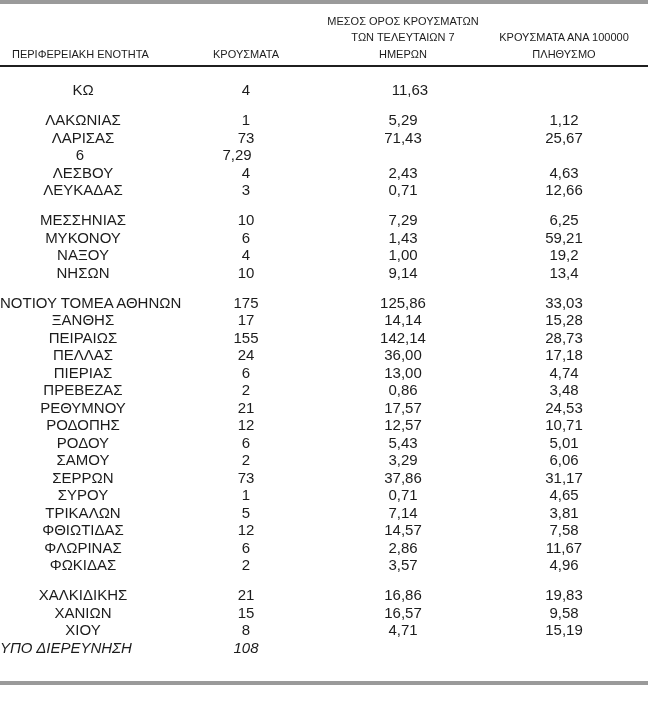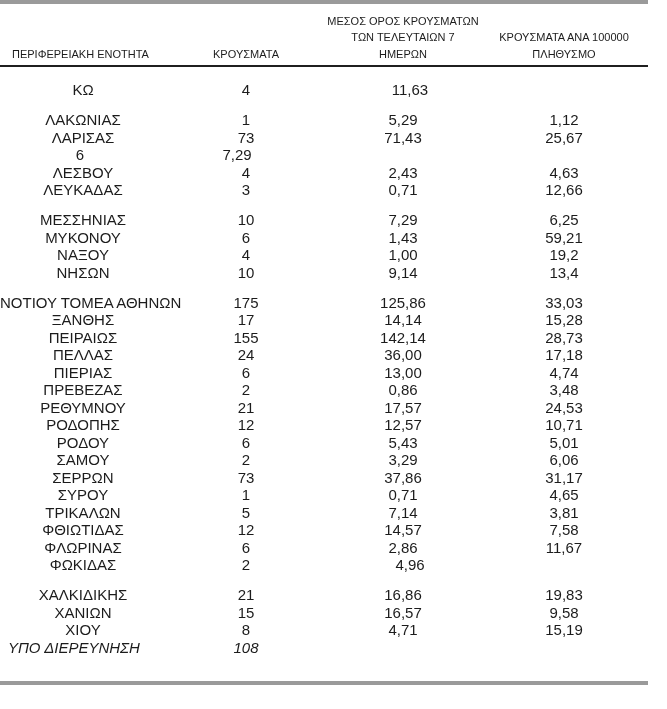--- a/index.html
+++ b/index.html
@@ -33,21 +33,21 @@
 
   .tbody {
     padding-top: 14px;
     padding-bottom: 25px;
     font-size: 15px;
   }
   .row { display: flex; height: 17.5px; line-height: 17.5px; }
   .gap { height: 12.5px; }
 
   .footer-row .cell { font-style: italic; }
-  .footer-row .c1 { text-align: left; padding-left: 8px; }
+  .footer-row .c1 { text-align: left; }
 </style>
 </head>
 <body style="--rule-gray: #9a9a9a; --rule-dark: #1f1f1f; --text-color: #1c1c1c;">
 
 <div class="table">
   <div class="rule-top"></div>
 
   <div class="header">
     <div class="cell c1 h-left">ΠΕΡΙΦΕΡΕΙΑΚΗ ΕΝΟΤΗΤΑ</div>
     <div class="cell c2">ΚΡΟΥΣΜΑΤΑ</div>
@@ -211,20 +211,21 @@
       </div>
       <div class="row">
         <div class="cell c1">ΦΛΩΡΙΝΑΣ</div>
         <div class="cell c2">6</div>
         <div class="cell c3">2,86</div>
         <div class="cell c4">11,67</div>
       </div>
       <div class="row">
         <div class="cell c1">ΦΩΚΙΔΑΣ</div>
         <div class="cell c2">2</div>
+        <div class="cell c3">3,57</div>
         <div class="cell c4">4,96</div>
       </div>
       <div class="gap"></div>
       <div class="row">
         <div class="cell c1">ΧΑΛΚΙΔΙΚΗΣ</div>
         <div class="cell c2">21</div>
         <div class="cell c3">16,86</div>
         <div class="cell c4">19,83</div>
       </div>
       <div class="row">

